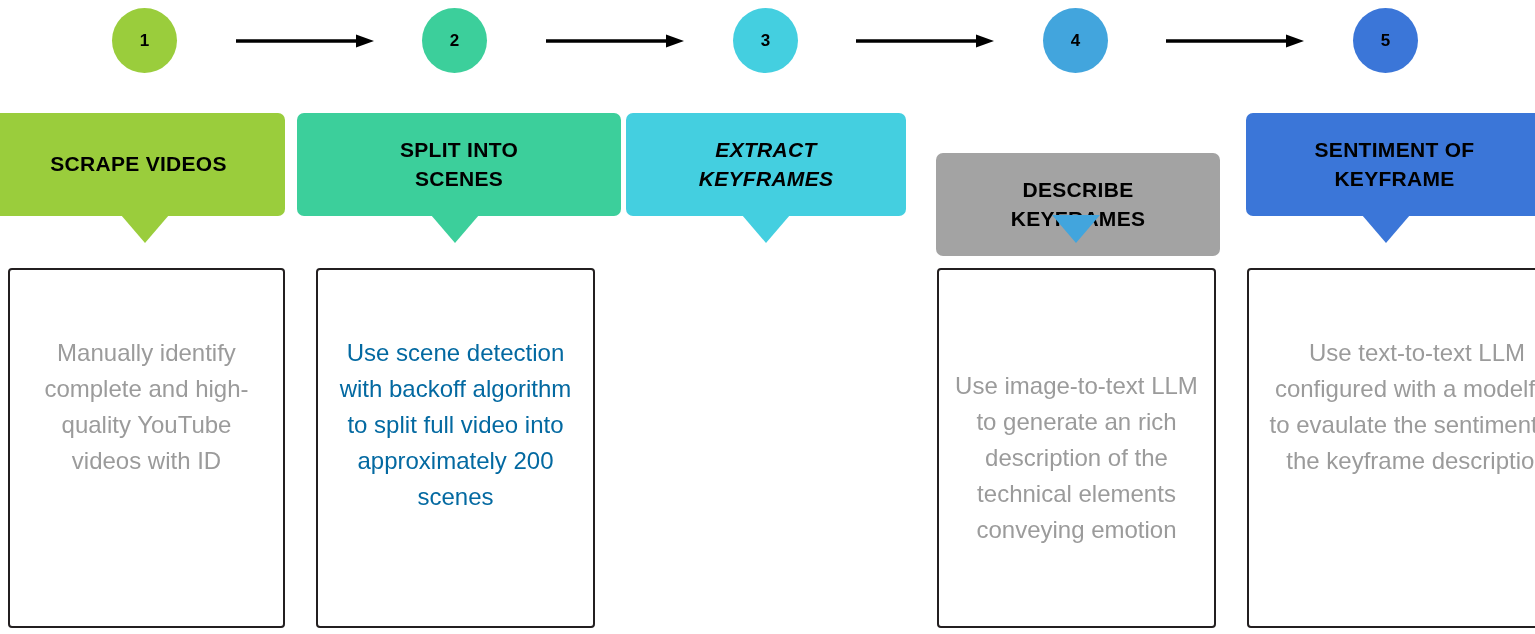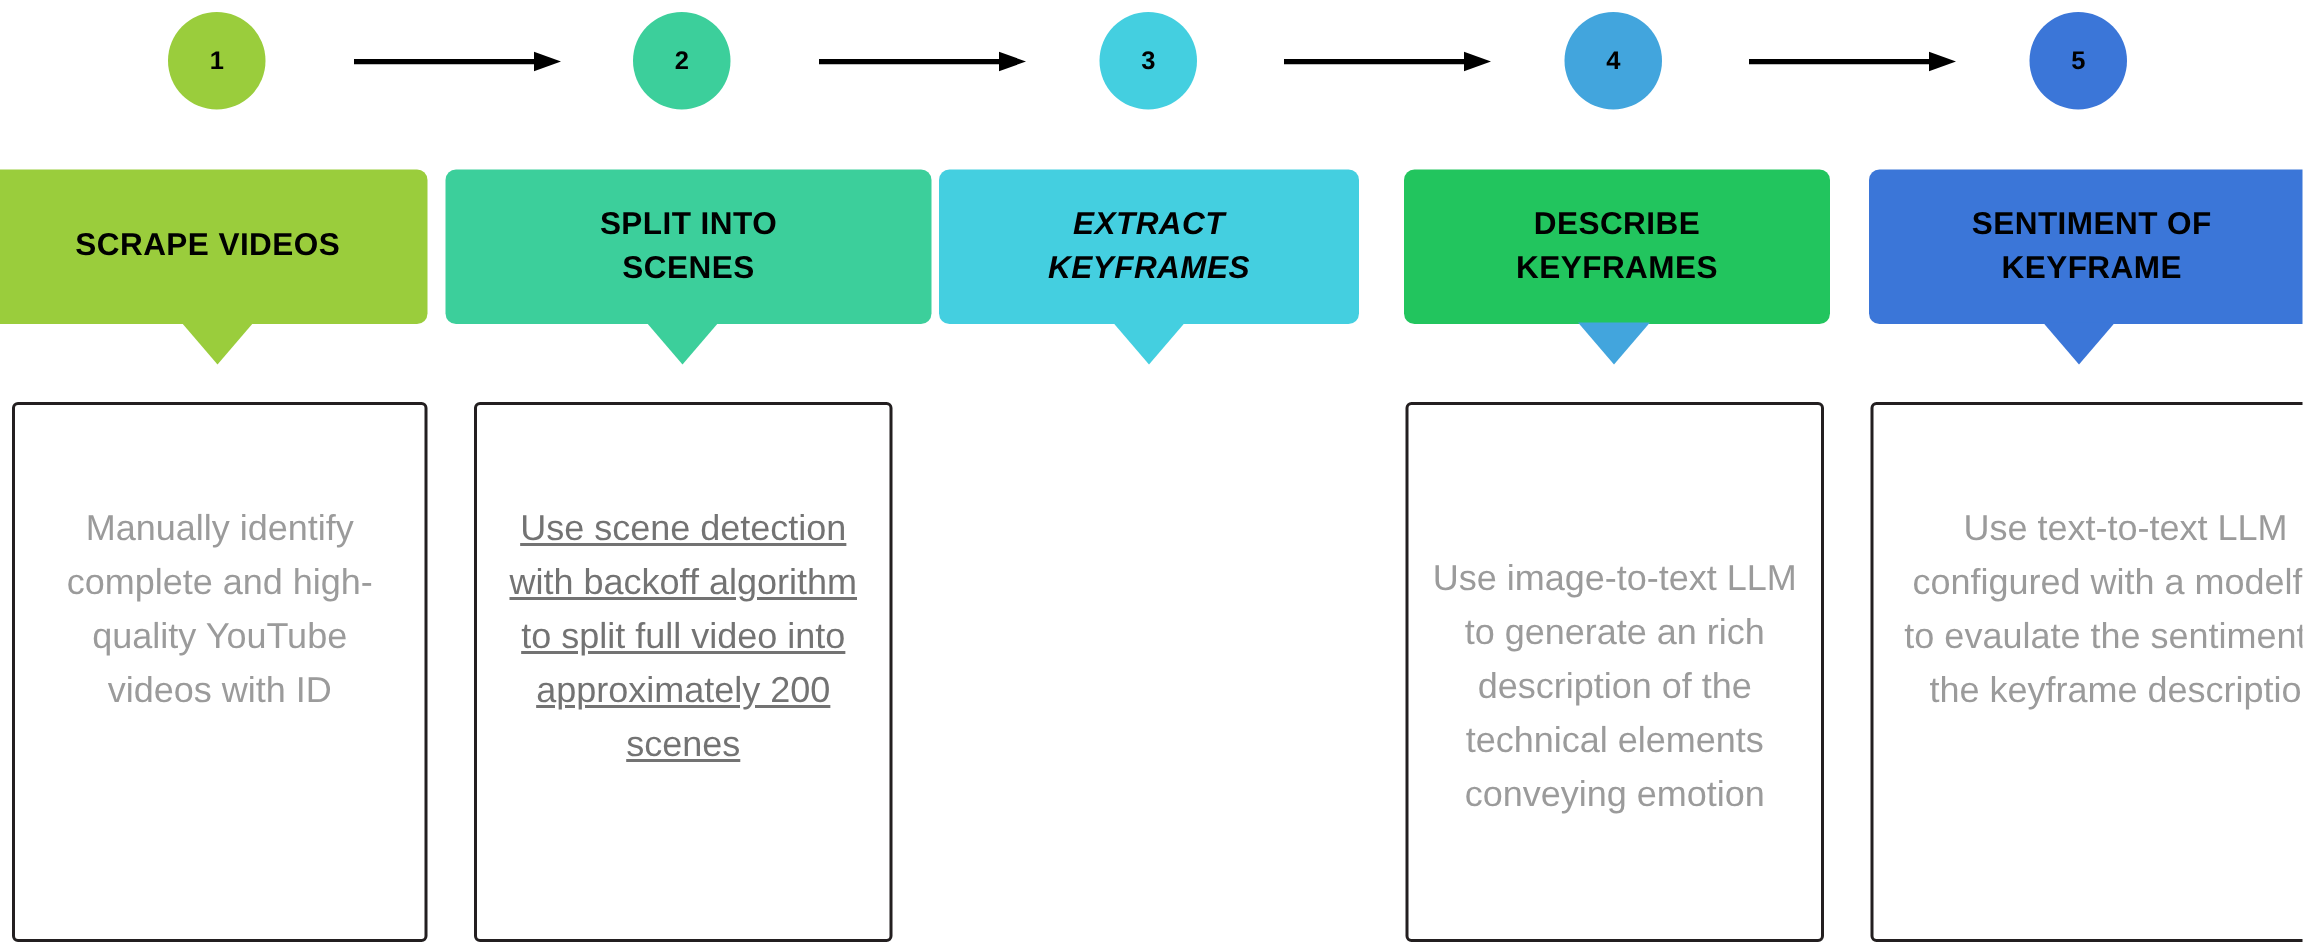--- a/index.html
+++ b/index.html
@@ -165,37 +165,37 @@
 SCENES</div>
   </div>
   <div class="banner-tail" style="left: 431px; border-top-color: rgb(60, 207, 155);"></div>
 
   <div class="banner" style="left: 626px; width: 280px; background: rgb(68, 207, 224); font-style: italic;">
     <div class="banner-label">EXTRACT
 KEYFRAMES</div>
   </div>
   <div class="banner-tail" style="left: 742px; border-top-color: rgb(68, 207, 224);"></div>
 
-  <div class="banner" style="left: 936px; width: 284px; background: #22c55e;">
+  <div class="banner" style="left: 936px; width: 284px; background: #a3a3a3; margin-top: 40px;">
     <div class="banner-label">DESCRIBE
 KEYFRAMES</div>
   </div>
   <div class="banner-tail" style="left: 1052px; border-top-color: rgb(66, 165, 221);"></div>
 
   <div class="banner" style="left: 1246px; width: 297px; background: rgb(59, 118, 216);">
     <div class="banner-label">SENTIMENT OF
 KEYFRAME</div>
   </div>
   <div class="banner-tail" style="left: 1362px; border-top-color: rgb(59, 118, 216);"></div>
 
   <div class="desc-box" style="left: 8px; width: 277px; border-color: rgb(35, 31, 32);">
     <div class="desc-text" style="color: rgb(155, 155, 155);">Manually identify complete and high-quality YouTube videos with ID</div>
   </div>
   <div class="desc-box" style="left: 316px; width: 279px; border-color: rgb(35, 31, 32);">
-    <div class="desc-text" style="color: #737373; text-decoration: underline;">Use scene detection with backoff algorithm to split full video into approximately 200 scenes</div>
+    <div class="desc-text" style="color: #0369a1;">Use scene detection with backoff algorithm to split full video into approximately 200 scenes</div>
   </div>
   <div class="desc-box" style="left: 937px; width: 279px; border-color: rgb(35, 31, 32);">
     <div class="desc-text" style="color: rgb(155, 155, 155); margin-top: 33px;">Use image-to-text LLM to generate an rich description of the technical elements conveying emotion</div>
   </div>
   <div class="desc-box" style="left: 1247px; width: 340px; border-color: rgb(35, 31, 32);">
     <div class="desc-text" style="color: rgb(155, 155, 155);">Use text-to-text LLM configured with a modelfile to evaulate the sentiment of the keyframe description</div>
   </div>
 
 </div>
 

